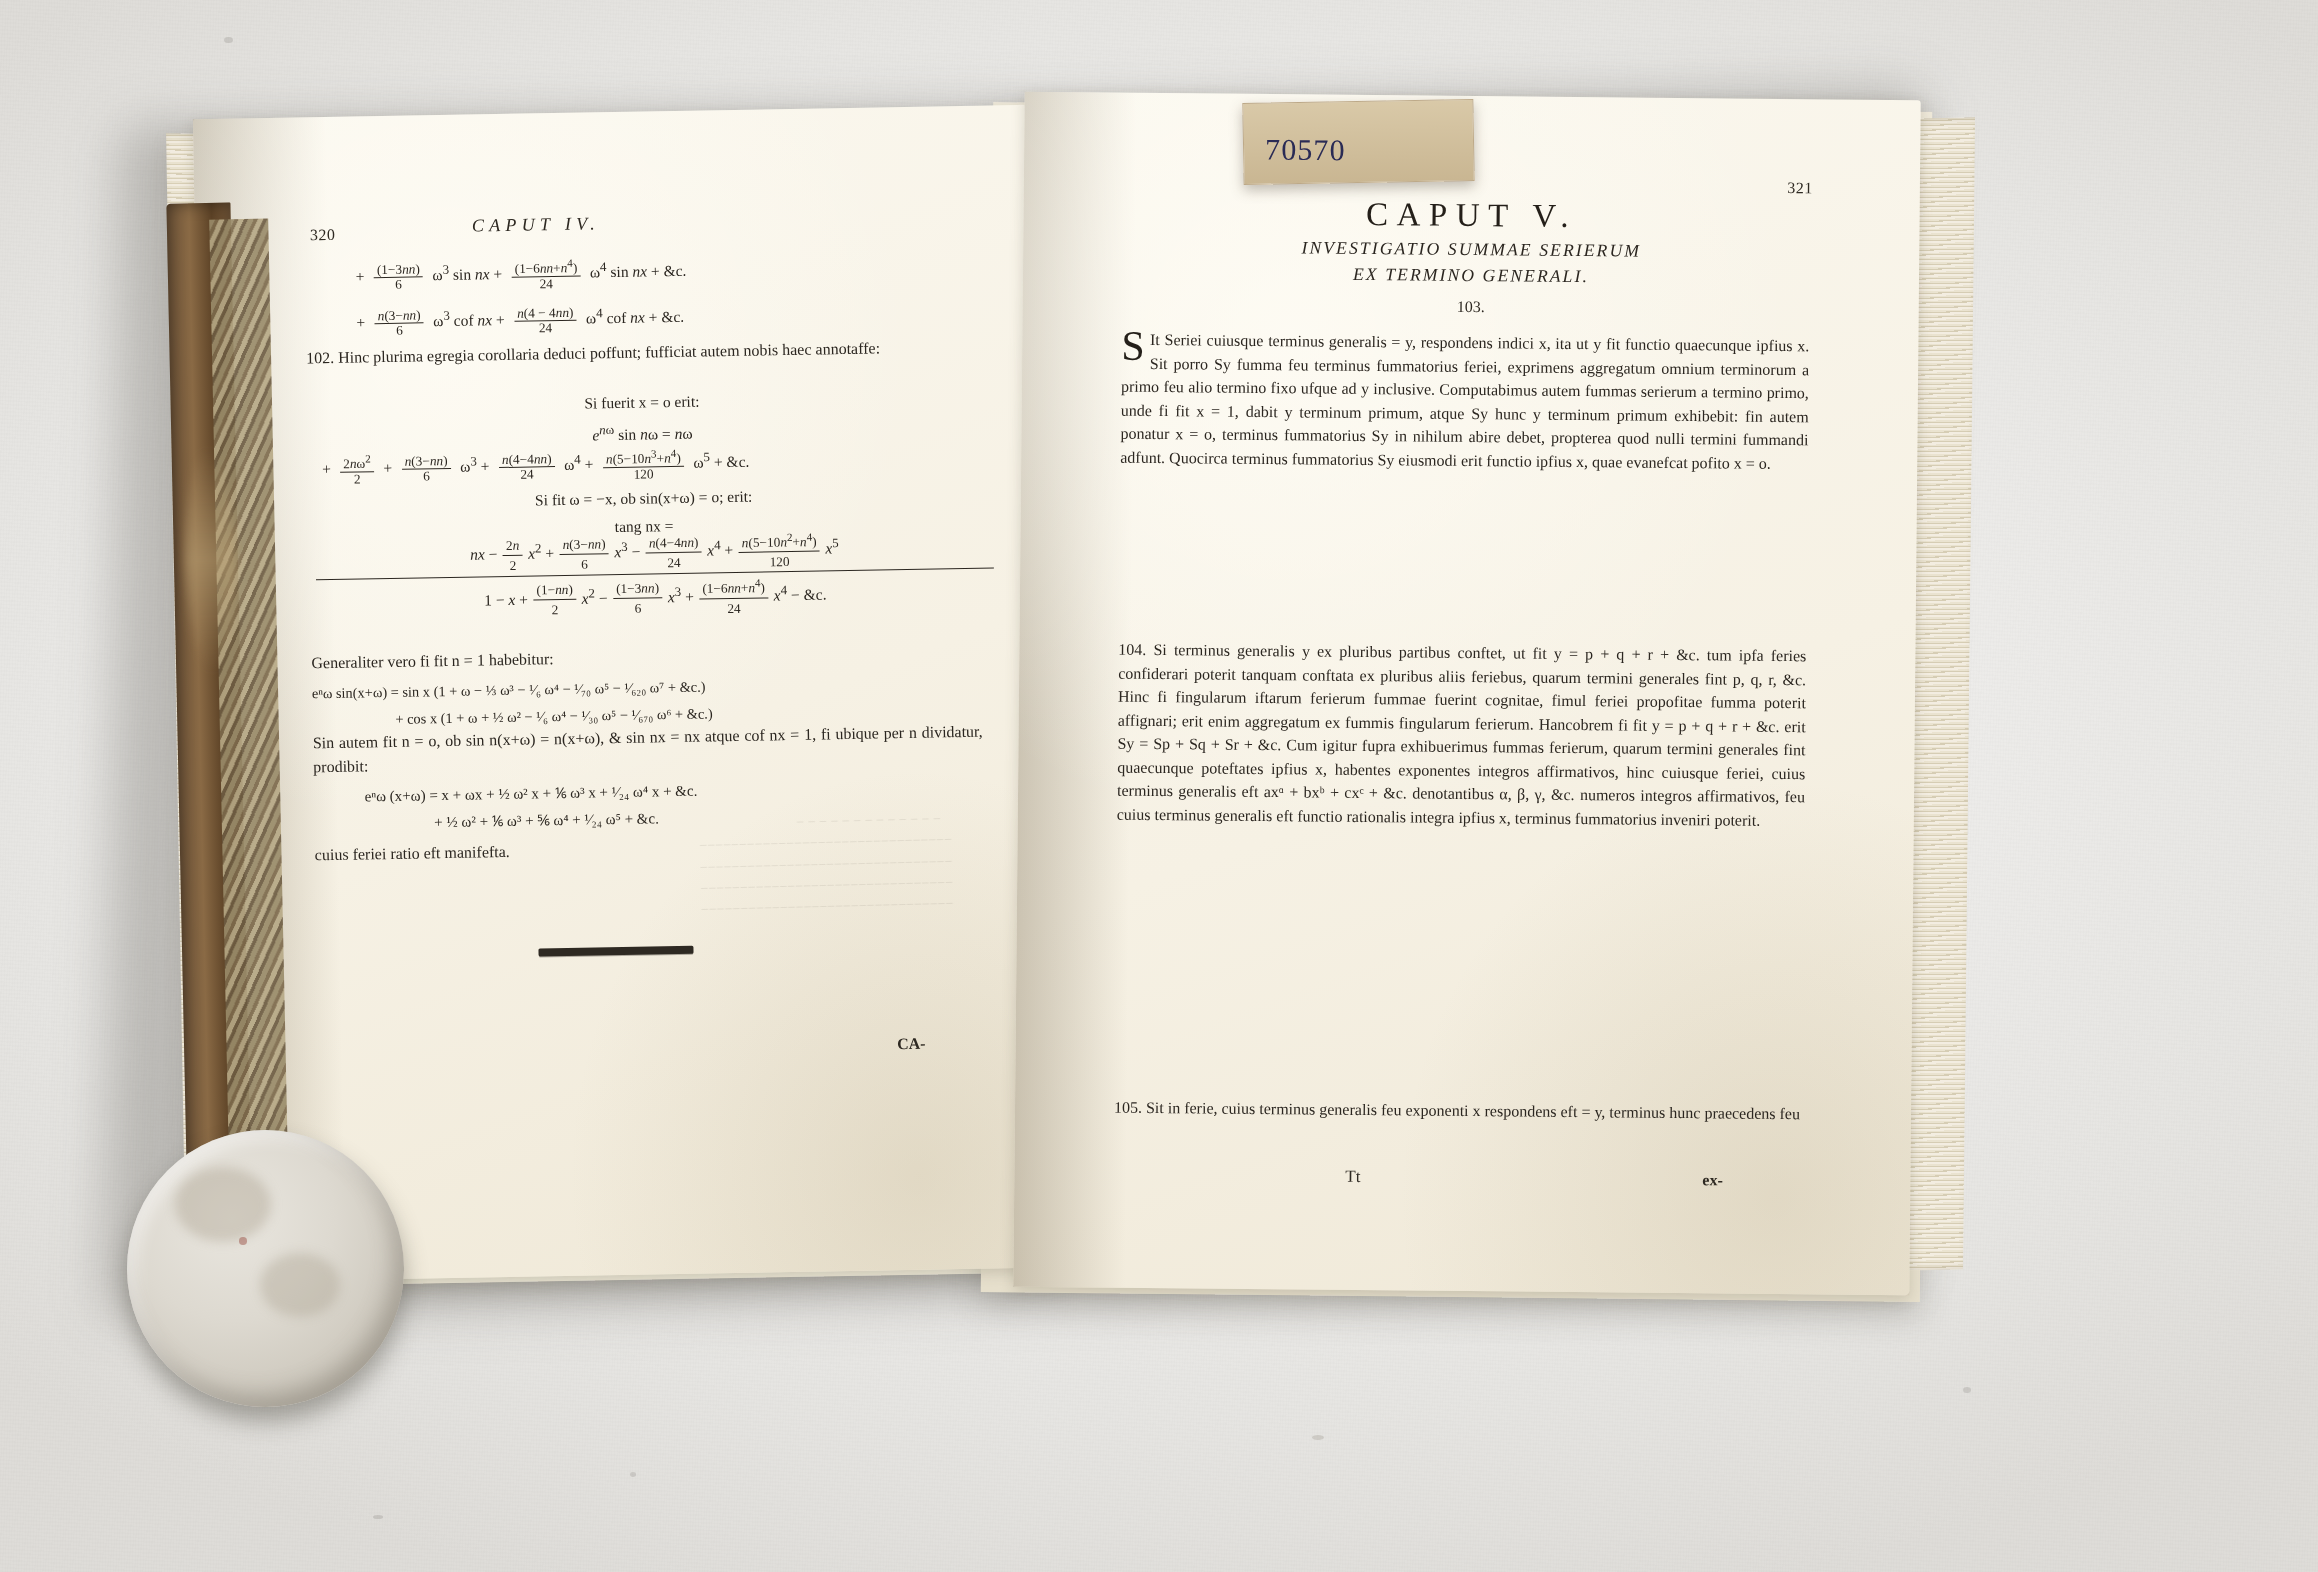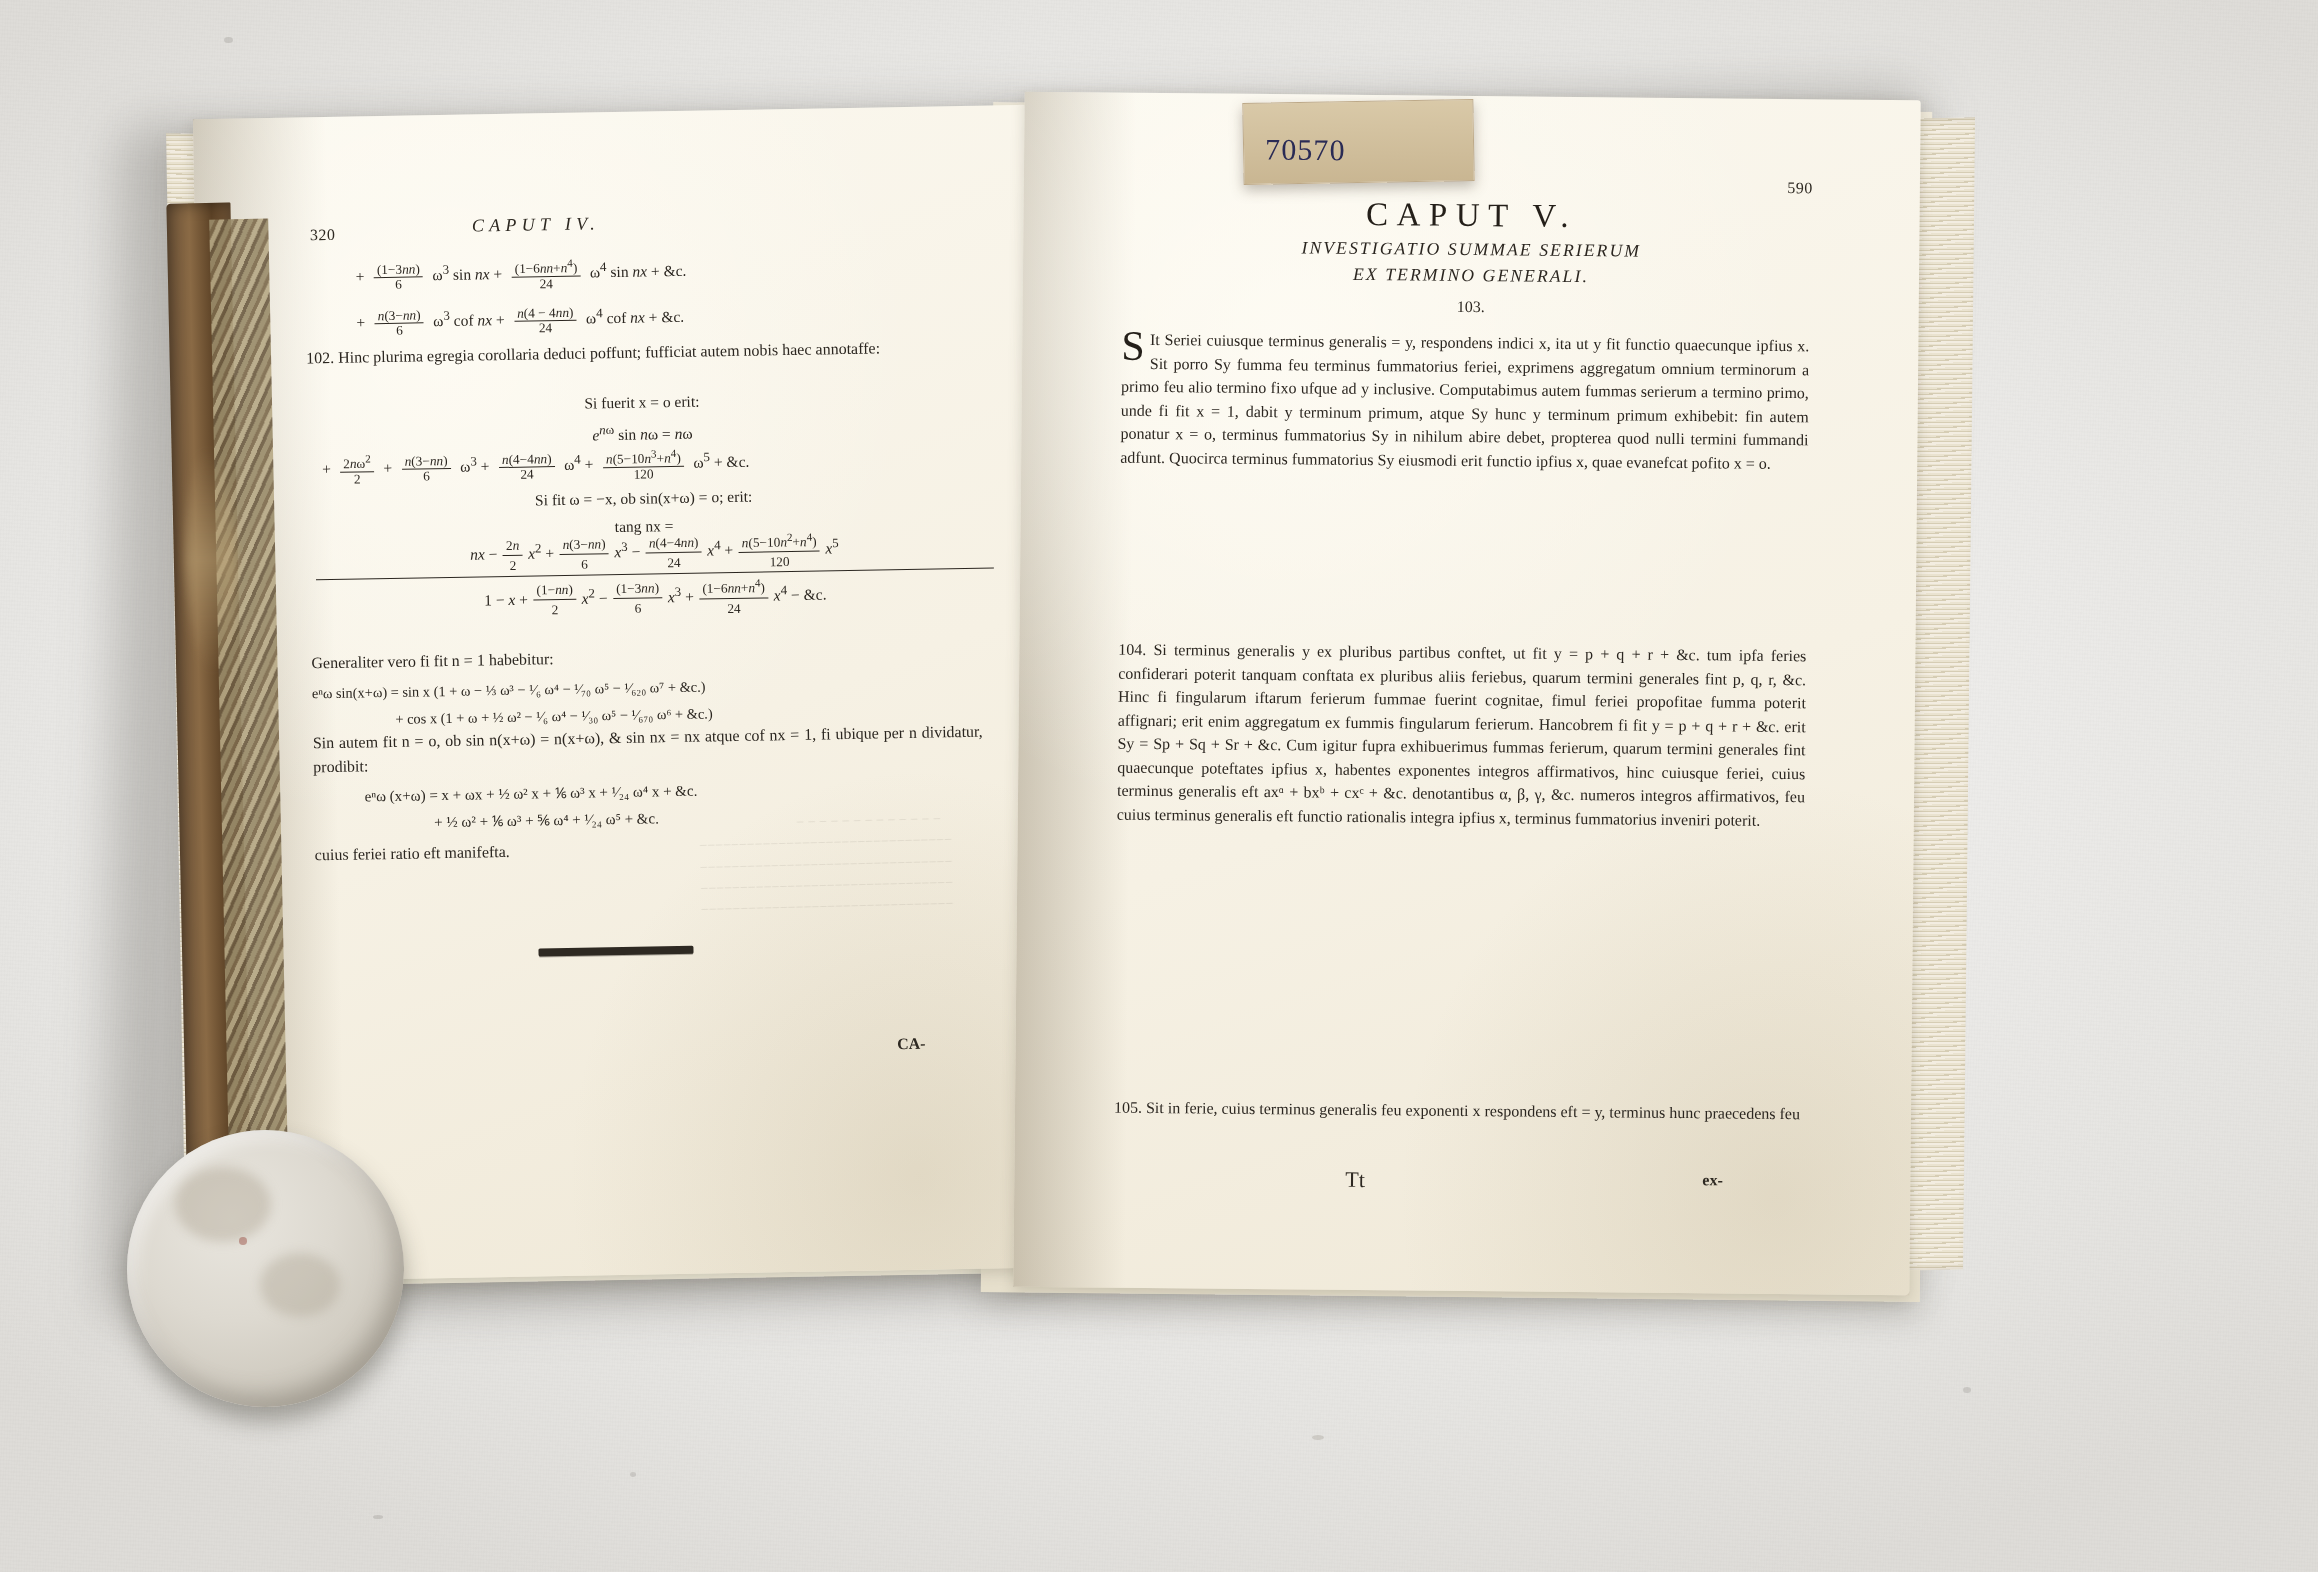--- a/index.html
+++ b/index.html
@@ -265,21 +265,21 @@
   }
   .section-num { font-size: 16px; text-align: center; }
   .dropcap {
     float: left;
     font-size: 42px;
     line-height: 33px;
     padding: 2.1px 5.3px 0 0;
     color: #241f19;
   }
   .catchword { font-size: 16px; font-weight: bold; }
-  .signature { font-size: 22px; }
+  .signature { font-size: 17px; }
 
   .rule-orn {
     position: absolute;
     height: 7.5px;
     background: #2e2922;
     border-radius: 1.6px;
     box-shadow: 0 1.6px 0 -0.5px rgba(46,41,34,.35);
   }
 
   
@@ -453,21 +453,21 @@
         −−−−−−−−−−−−−−−−−−−−−−−−−−−−−−−−
       </div>
 
       <div class="txt catchword" style="left:688px;top:928px;">CA-</div>
     </div>
 
     <div class="page page-right">
       <div class="gutter-shade-right"></div>
       <div class="page-tone"></div>
 
-      <div class="txt pg-num" style="right:107px;top:80px;position:absolute;">590</div>
+      <div class="txt pg-num" style="right:107px;top:80px;position:absolute;">321</div>
 
       <div class="txt chapter-title" style="left:96px;top:101px;width:704px;">CAPUT V.</div>
       <div class="txt chapter-sub" style="left:96px;top:143px;width:704px;">INVESTIGATIO SUMMAE SERIERUM</div>
       <div class="txt chapter-sub" style="left:96px;top:169px;width:704px;">EX TERMINO GENERALI.</div>
       <div class="txt section-num" style="left:96px;top:202px;width:704px;">103.</div>
 
       <div class="txt body-col" style="left:99px;top:235px;width:688px;">
         <span class="dropcap">S</span>
         <p>It Seriei cuiusque terminus generalis = y, respondens indici x, ita ut y fit functio quaecunque ipfius x. Sit porro Sy fumma feu terminus fummatorius feriei, exprimens aggregatum omnium terminorum a primo feu alio termino fixo ufque ad y inclusive. Computabimus autem fummas serierum a termino primo, unde fi fit x = 1, dabit y terminum primum, atque Sy hunc y terminum primum exhibebit: fin autem ponatur x = o, terminus fummatorius Sy in nihilum abire debet, propterea quod nulli termini fummandi adfunt. Quocirca terminus fummatorius Sy eiusmodi erit functio ipfius x, quae evanefcat pofito x = o.</p>
       </div>

